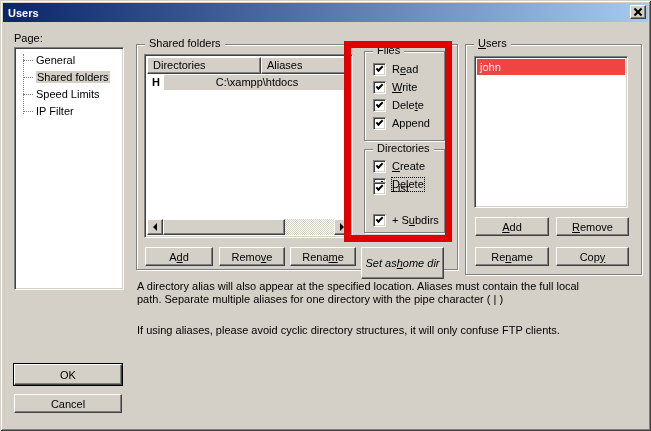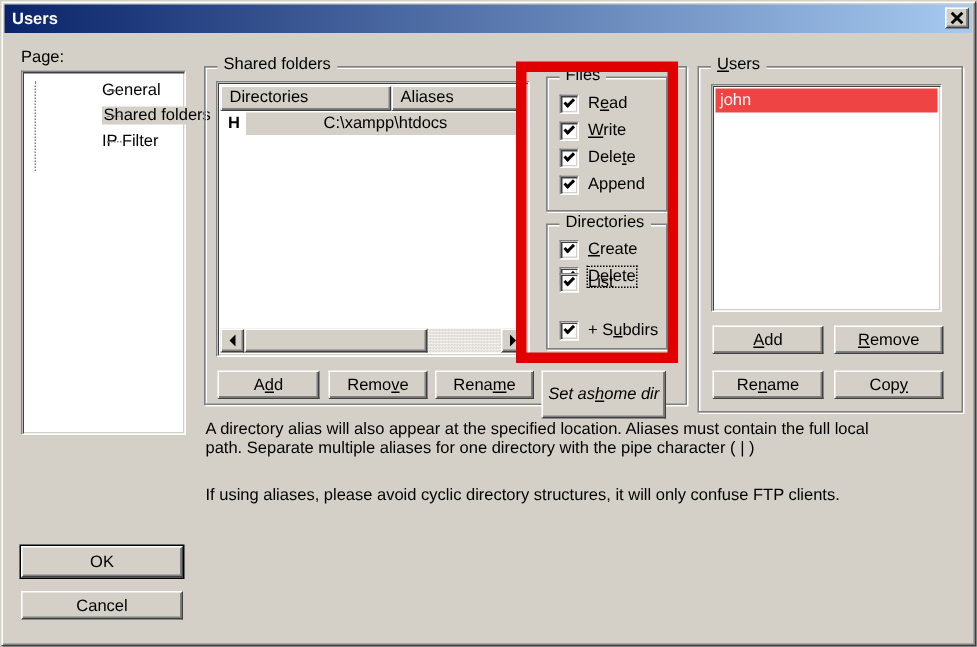--- a/index.html
+++ b/index.html
@@ -54,21 +54,21 @@
     font-size:11px; line-height:13px;
   }
 
   
   .tree { position:absolute; left:14px; top:47px; width:110px; height:243px; padding-top:4px; }
   .tree-inner { position:relative; height:100%; }
   .tree-inner::before {
     content:''; position:absolute; left:8px; top:2px; height:60px;
     border-left:1px dotted #808080;
   }
-  .tree-item { position:relative; height:17px; line-height:17px; padding-left:5px; white-space:nowrap;margin-left:48px; }
+  .tree-item { position:relative; height:17px; line-height:17px; padding-left:21px; white-space:nowrap; }
   .tree-item::before {
     content:''; position:absolute; left:8px; top:8px; width:10px;
     border-top:1px dotted #808080;
   }
   .tree-item span.sel { background:#d4d0c8; padding:0 1px; }
 
   
   .dirlist { position:absolute; left:7px; top:9px; width:209px; height:184px; }
   .hdr-row { position:absolute; left:2px; top:2px; right:2px; height:17px; display:flex; }
   .hdr-cell {
@@ -131,20 +131,21 @@
   </div>
   <div class="close-btn">
     <span class="x-glyph"></span>
   </div>
 
   <div style="position:absolute;left:14px;top:32px;">Page:</div>
   <div class="tree sunken">
     <div class="tree-inner">
       <div class="tree-item"><span>General</span></div>
       <div class="tree-item"><span class="sel">Shared folders</span></div>
+      <div class="tree-item"><span>Speed Limits</span></div>
       <div class="tree-item"><span>IP Filter</span></div>
     </div>
   </div>
 
   <div class="groupbox" style="left:136px;top:44px;width:322px;height:226px;">
     <span class="glabel">Shared folders</span>
 
     <div class="dirlist sunken">
       <div class="hdr-row">
         <div class="hdr-cell" style="flex-basis:114px;">Directories</div>

